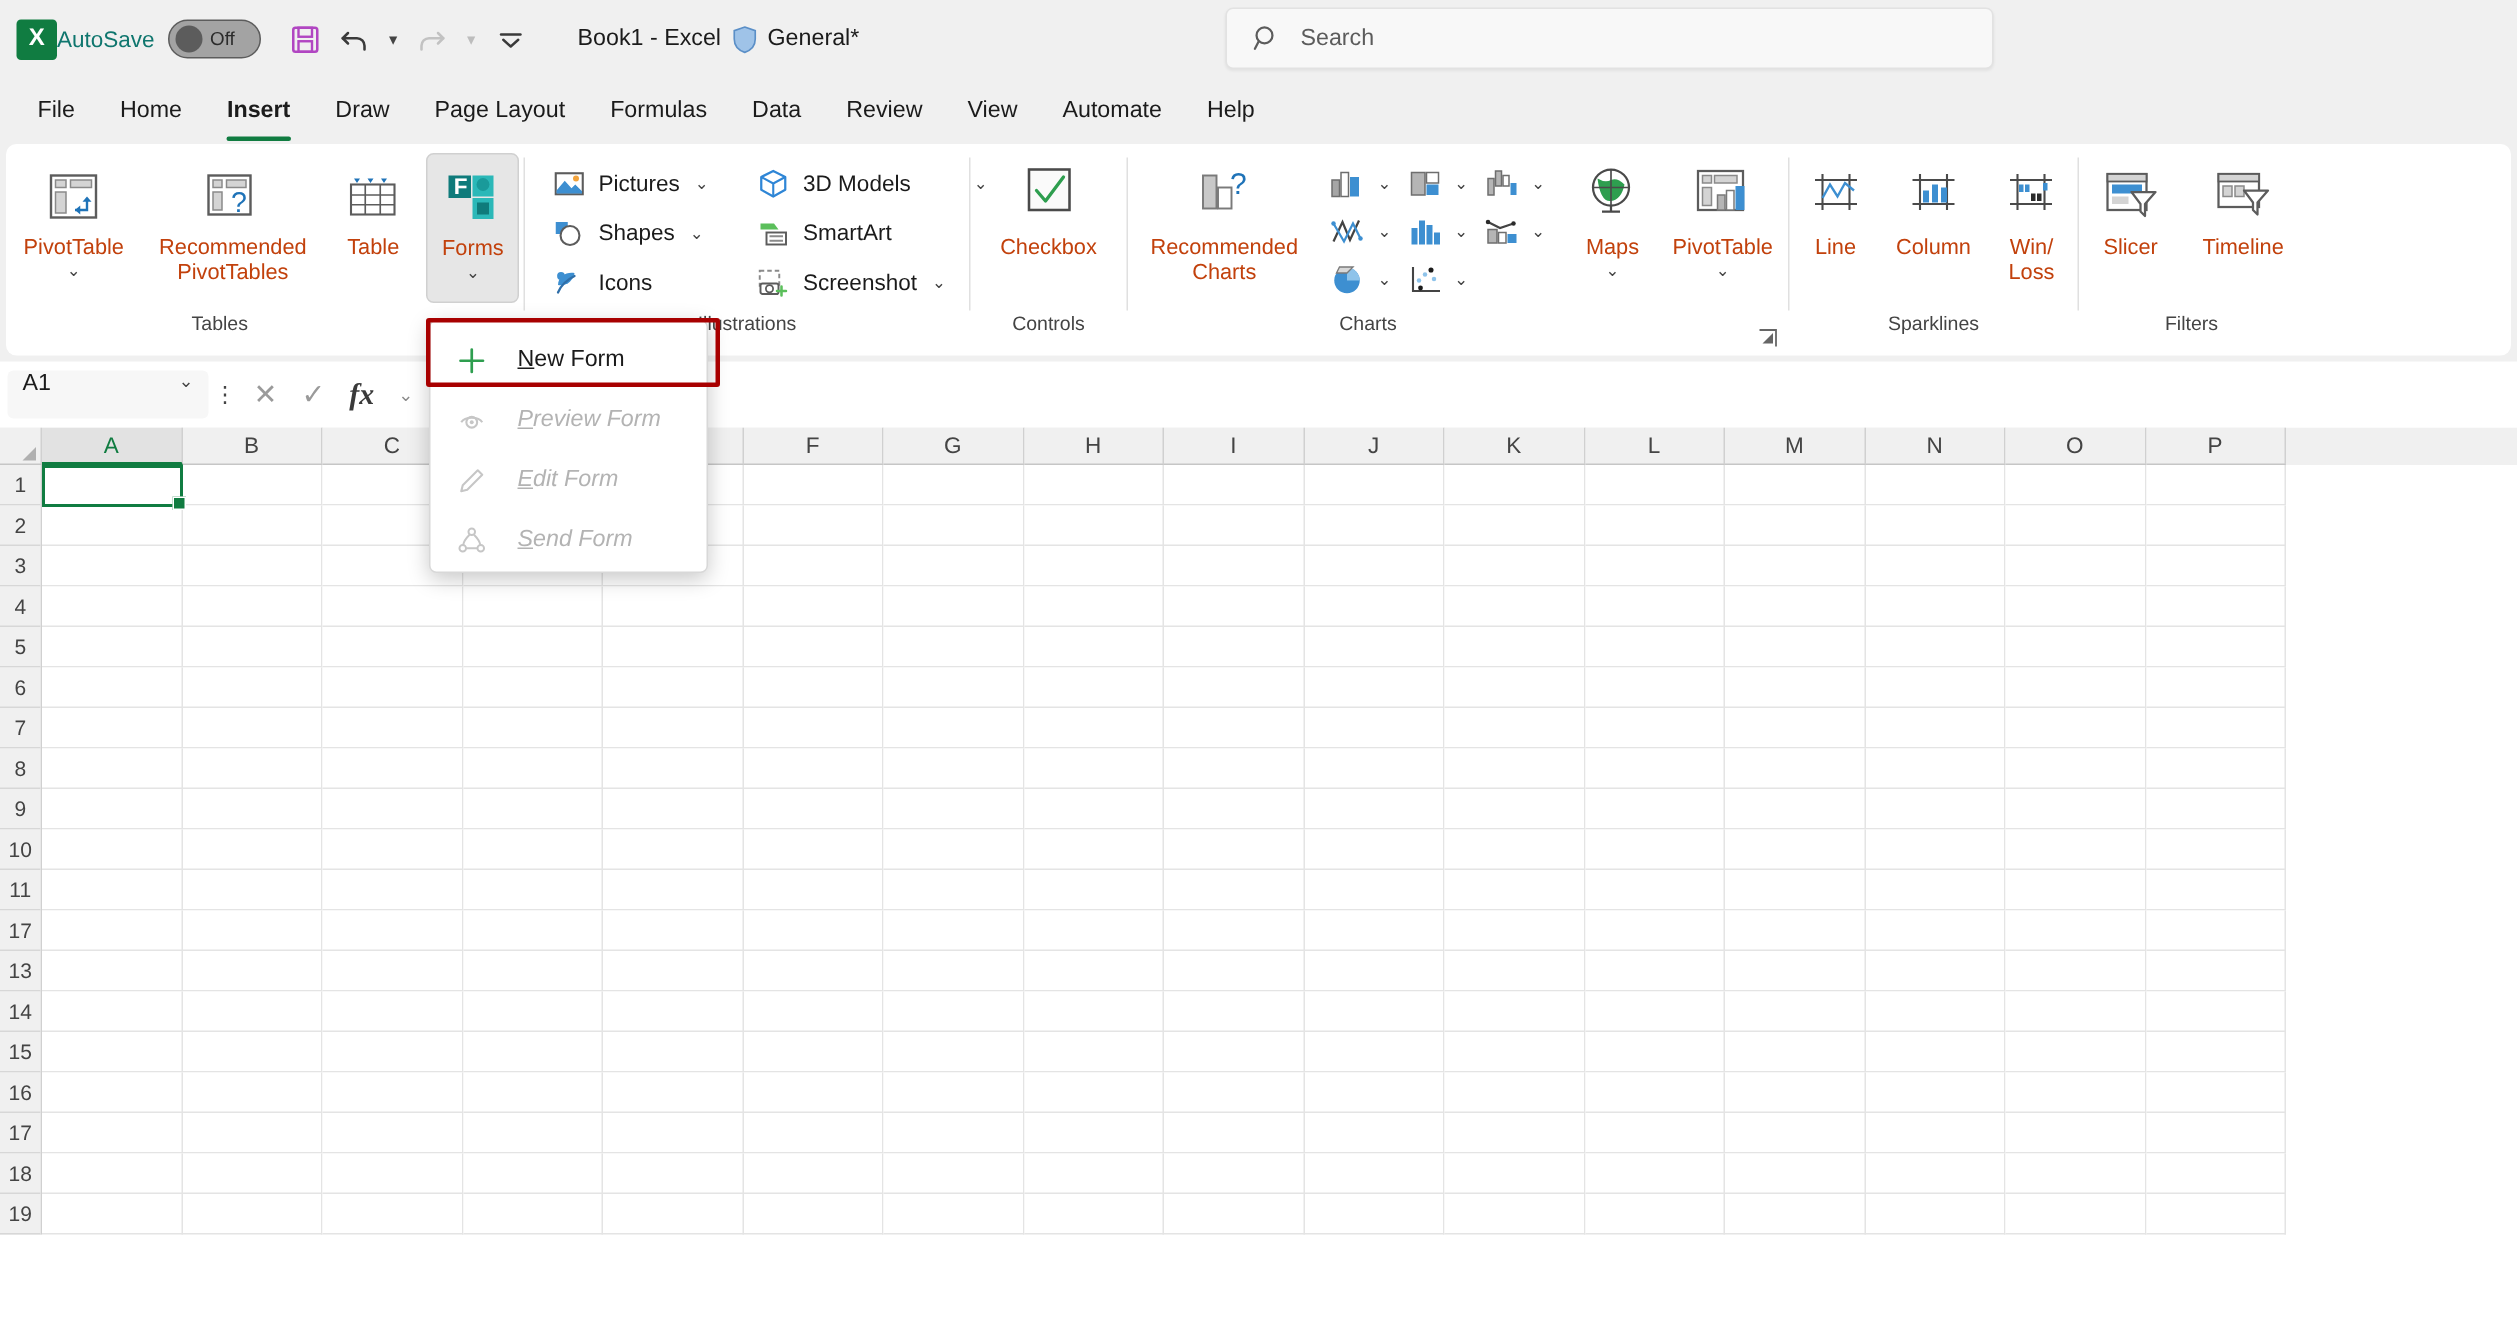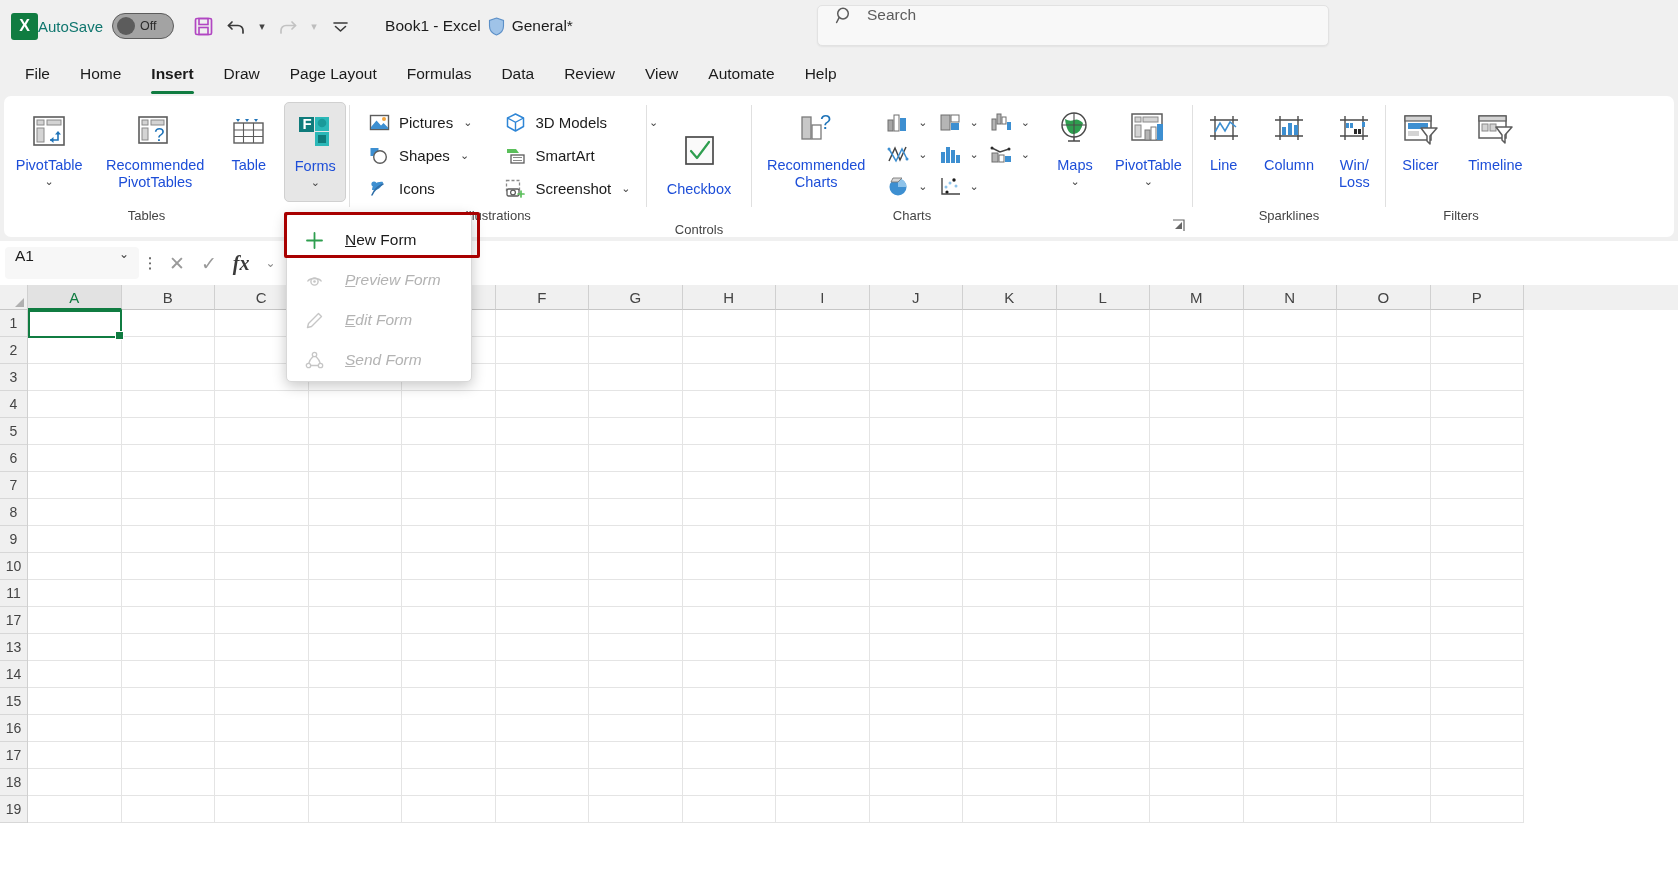--- a/index.html
+++ b/index.html
@@ -50,21 +50,21 @@
 
   .doctitle{
     margin-left:30px; font-size:15.5px; color:#1b1b1b;
     display:flex; align-items:center; gap:7px; white-space:nowrap;
   }
   .shield{ width:17px;height:19px; flex:none; }
 
   .searchbox{
     position:absolute; left:817px; top:5px; width:512px; height:41px;
     background:#f8f8f8; border:1px solid #e2e2e2; border-radius:5px;
-    display:flex; padding-left:17px; gap:13px;
+    display:flex; align-items:center; padding-left:17px; gap:13px;
     box-shadow:0 1px 2px rgba(0,0,0,.06);
   }
   .searchbox .ph{ font-size:15.5px; color:#5c5c5c; }
 
   
   .tabstrip{
     height:44px; background:#f0f0f0; display:flex; align-items:center;
     padding-left:10px; gap:0;
   }
   .tab{
@@ -95,21 +95,21 @@
   }
   .sep{ width:1px; background:#e0e0e0; margin:9px 0 30px 0; flex:none; }
 
   .bigbtn{
     width:auto; min-width:52px; display:flex; flex-direction:column;
     align-items:center; padding:6px 9px 2px 9px; border-radius:4px;
     cursor:default;
   }
   .bigbtn .ic{ height:44px; display:flex; align-items:flex-end; justify-content:center; }
   .bigbtn .lb{
-    font-size:14.5px; color:#1d4ed8; text-align:center; line-height:17px;
+    font-size:14.5px; color:#c2410c; text-align:center; line-height:17px;
     margin-top:5px; white-space:pre-line;
   }
   .bigbtn .dd{ font-size:11px; color:#444; line-height:8px; margin-top:3px; }
   .bigbtn.pressed{ background:#e6e6e6; border:1px solid #d0d0d0; border-radius:5px; }
 
   .smallrow{ display:flex; align-items:center; height:33px; gap:8px; padding:0 6px; cursor:default; }
   .smallrow .ic{ width:23px; display:flex; align-items:center; justify-content:center; }
   .smallrow .lb{ font-size:15px; color:#1b1b1b; white-space:nowrap; }
   .smallrow .cv{ font-size:11px; color:#444; margin-left:2px; }
 
@@ -395,21 +395,21 @@
             <span class="lb">Screenshot</span>
             <span class="cv">⌄</span>
           </div>
         </div>
       </div>
       <div class="group-label">Illustrations</div>
     </div>
 
     <div class="sep"></div>
 
-    <div class="group" style="width:104px;margin-top:24px;">
+    <div class="group" style="width:104px;">
       <div class="group-body" style="justify-content:center;">
         <div class="bigbtn">
           <div class="ic">
             <svg width="44" height="44" viewBox="0 0 44 44">
                 <rect x="9" y="5" width="27" height="27" fill="#fafafa" stroke="#4a4a4a" stroke-width="1.7"></rect>
                 <path d="M14 19 L20 26 L32 10" fill="none" stroke="#2e9e4f" stroke-width="2.2" stroke-linecap="round" stroke-linejoin="round"></path>
               </svg>
           </div>
           <div class="lb">Checkbox</div>
         </div>

